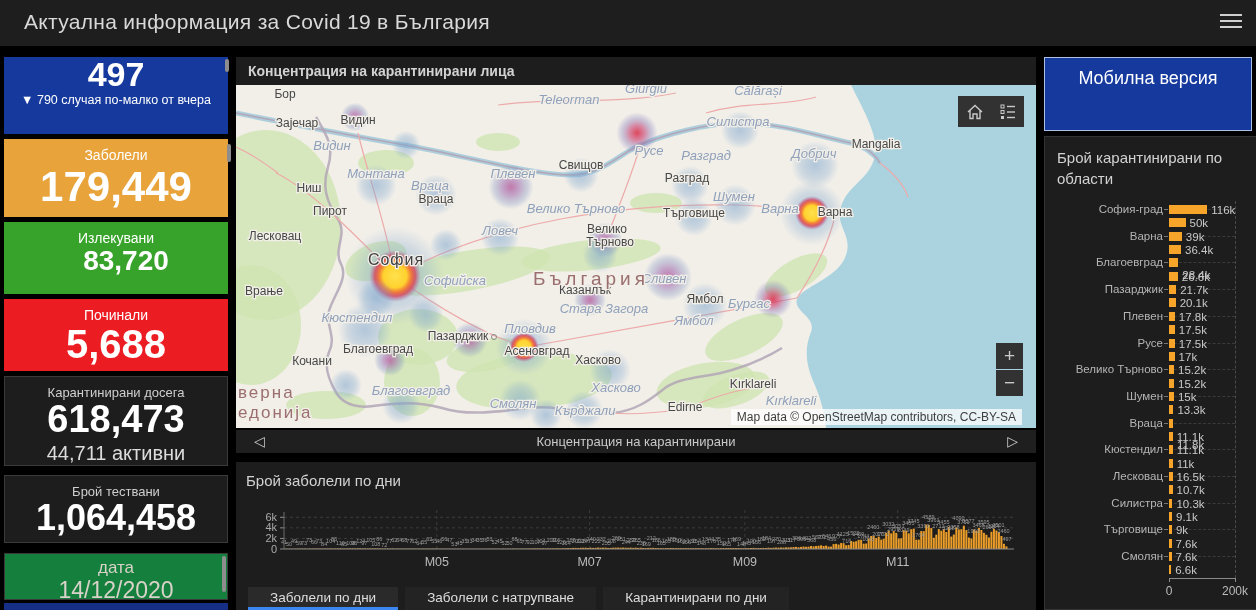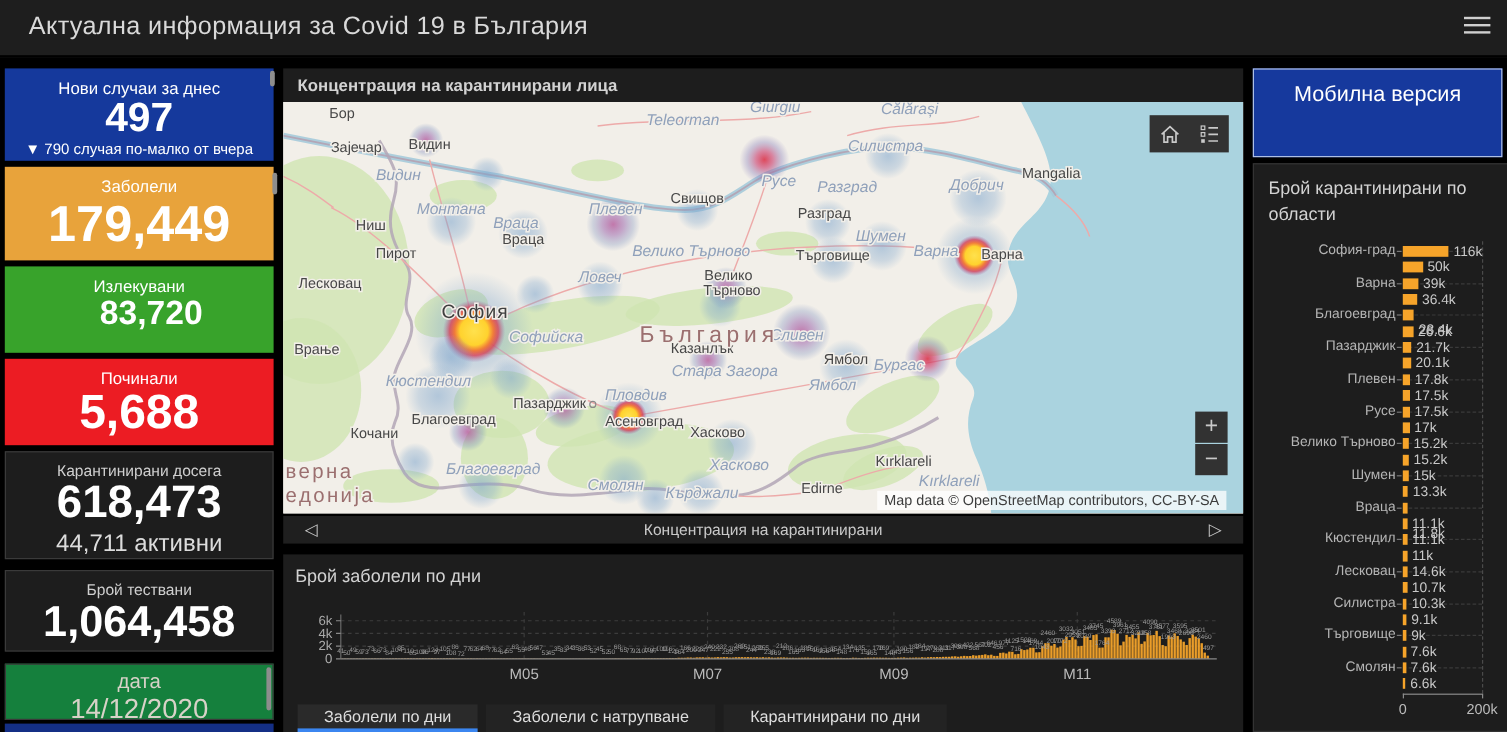--- a/index.html
+++ b/index.html
@@ -59,21 +59,20 @@
   <div id="hdr" class="abs">
     <div class="abs t">Актуална информация за Covid 19 в България</div>
     <div id="menu" class="abs">
       <span></span>
         <span></span>
         <span></span>
     </div>
   </div>
 
   <div class="abs card" id="c0" style="top: 57px; height: 77px; background: rgb(21, 57, 156);">
-    <div class="ct">Нови случаи за днес</div>
     <div class="cv" style="font-size:34px;">497</div>
     <div class="cs"><span>▼</span> <span>790 случая по-малко от вчера</span></div>
   </div>
   <div class="abs card" id="c1" style="top: 139px; height: 78px; background: rgb(232, 163, 59);">
     <div class="ct">Заболели</div>
     <div class="cv" style="font-size:42px;margin-top:2px;">179,449</div>
   </div>
   <div class="abs card" id="c2" style="top: 222px; height: 72px; background: rgb(56, 163, 43);">
     <div class="ct">Излекувани</div>
     <div class="cv" style="font-size:28px;padding-left:20px;">83,720</div>
@@ -837,21 +836,21 @@
         <div class="rtick" style="left: 119px; top: 312.3px;"></div>
         <div class="leader" style="top: 312.3px;"></div>
         <div class="rcb" style="left: 124px; top: 308.3px; width: 3.663px; background: rgb(246, 164, 42);"></div>
         <div class="rcv" style="left: 131.663px; top: 307.3px;">11.1k</div>
         <div class="rcb" style="left: 124px; top: 321.65px; width: 3.63px; background: rgb(246, 164, 42);"></div>
         <div class="rcv" style="left: 131.63px; top: 320.65px;">11k</div>
         <div class="rcl" style="position: absolute; top: 333px;">Лесковац</div>
         <div class="rtick" style="left: 119px; top: 339px;"></div>
         <div class="leader" style="top: 339px;"></div>
         <div class="rcb" style="left: 124px; top: 335px; width: 3.564px; background: rgb(246, 164, 42);"></div>
-        <div class="rcv" style="left: 131.564px; top: 334px;">14.6k</div>
+        <div class="rcv" style="left: 131.564px; top: 334px;">16.5k</div>
         <div class="rcb" style="left: 124px; top: 348.35px; width: 3.531px; background: rgb(246, 164, 42);"></div>
         <div class="rcv" style="left: 131.531px; top: 347.35px;">10.7k</div>
         <div class="rcl" style="position: absolute; top: 359.7px;">Силистра</div>
         <div class="rtick" style="left: 119px; top: 365.7px;"></div>
         <div class="leader" style="top: 365.7px;"></div>
         <div class="rcb" style="left: 124px; top: 361.7px; width: 3.399px; background: rgb(246, 164, 42);"></div>
         <div class="rcv" style="left: 131.399px; top: 360.7px;">10.3k</div>
         <div class="rcb" style="left: 124px; top: 375.05px; width: 3.003px; background: rgb(246, 164, 42);"></div>
         <div class="rcv" style="left: 131.003px; top: 374.05px;">9.1k</div>
         <div class="rcl" style="position: absolute; top: 386.4px;">Търговище</div>

